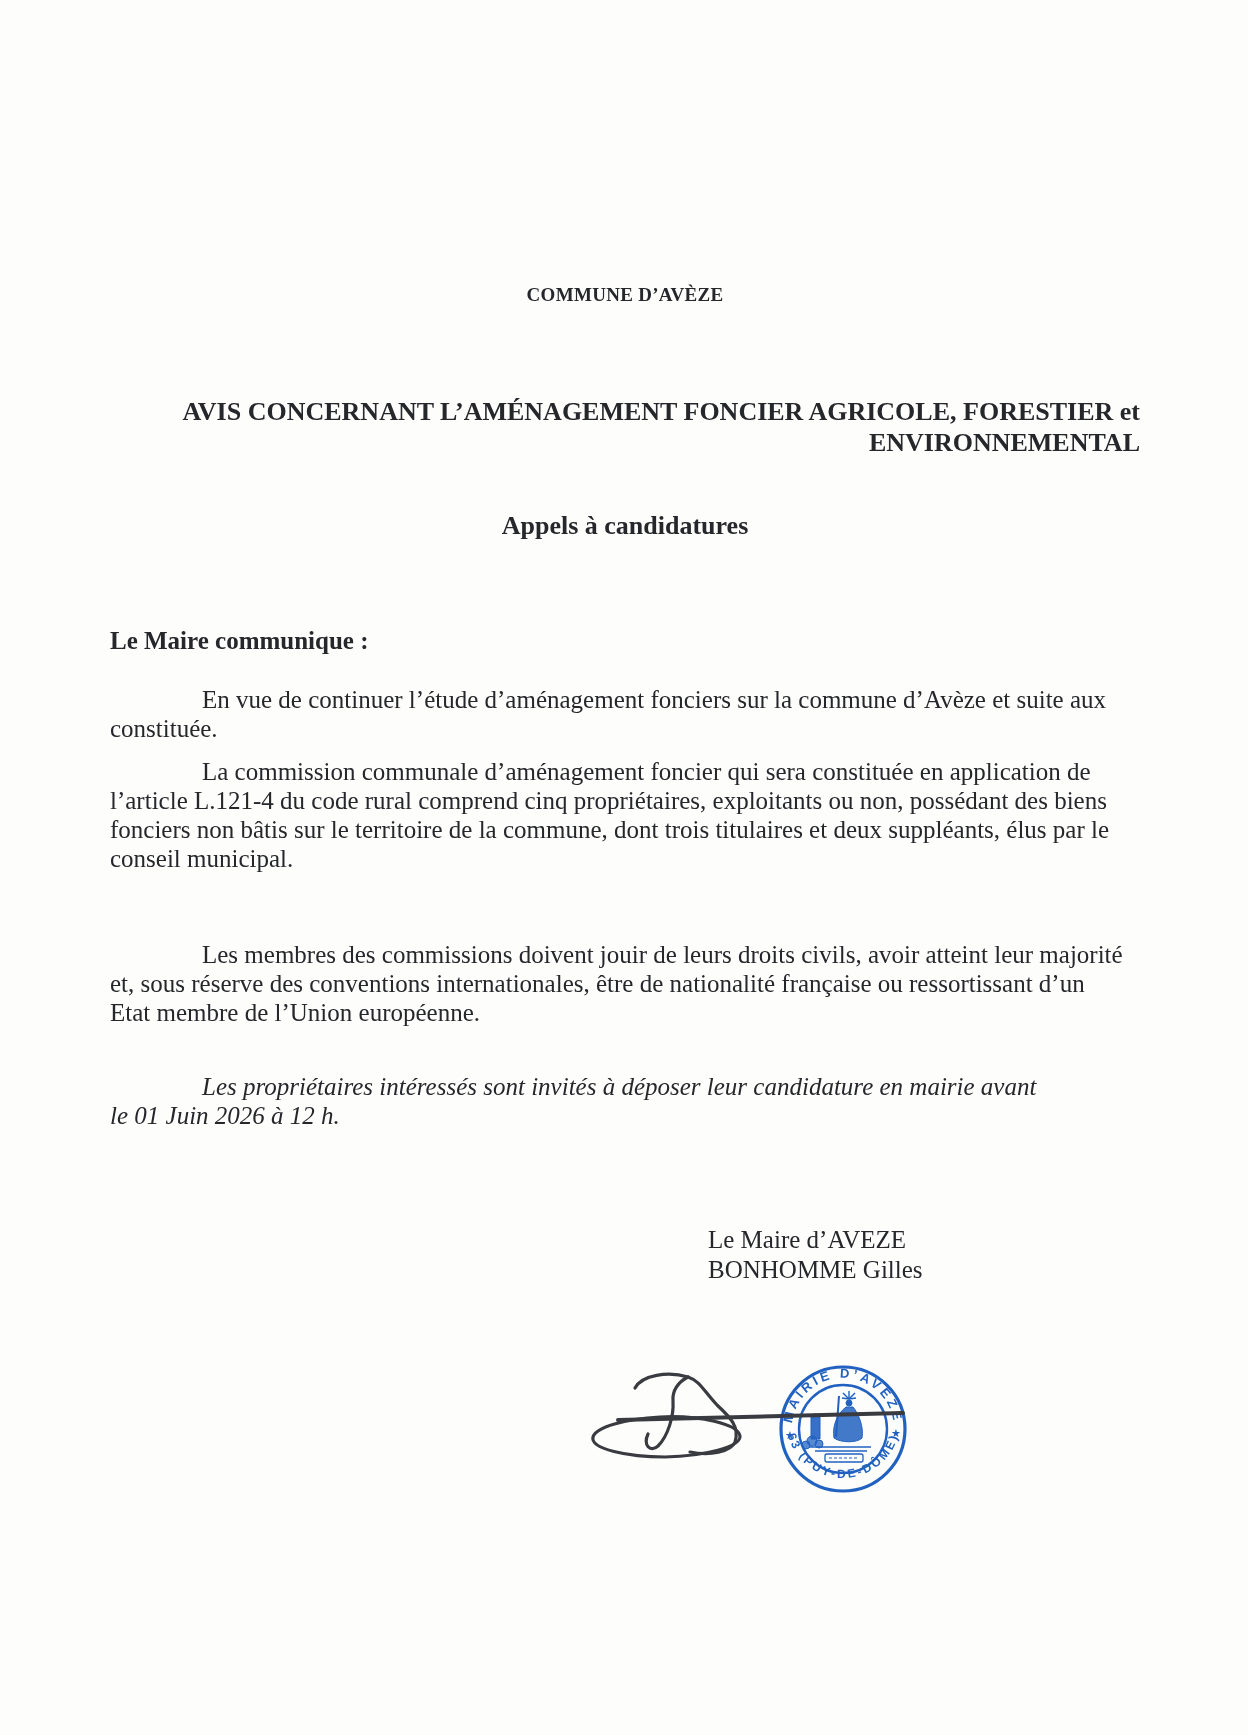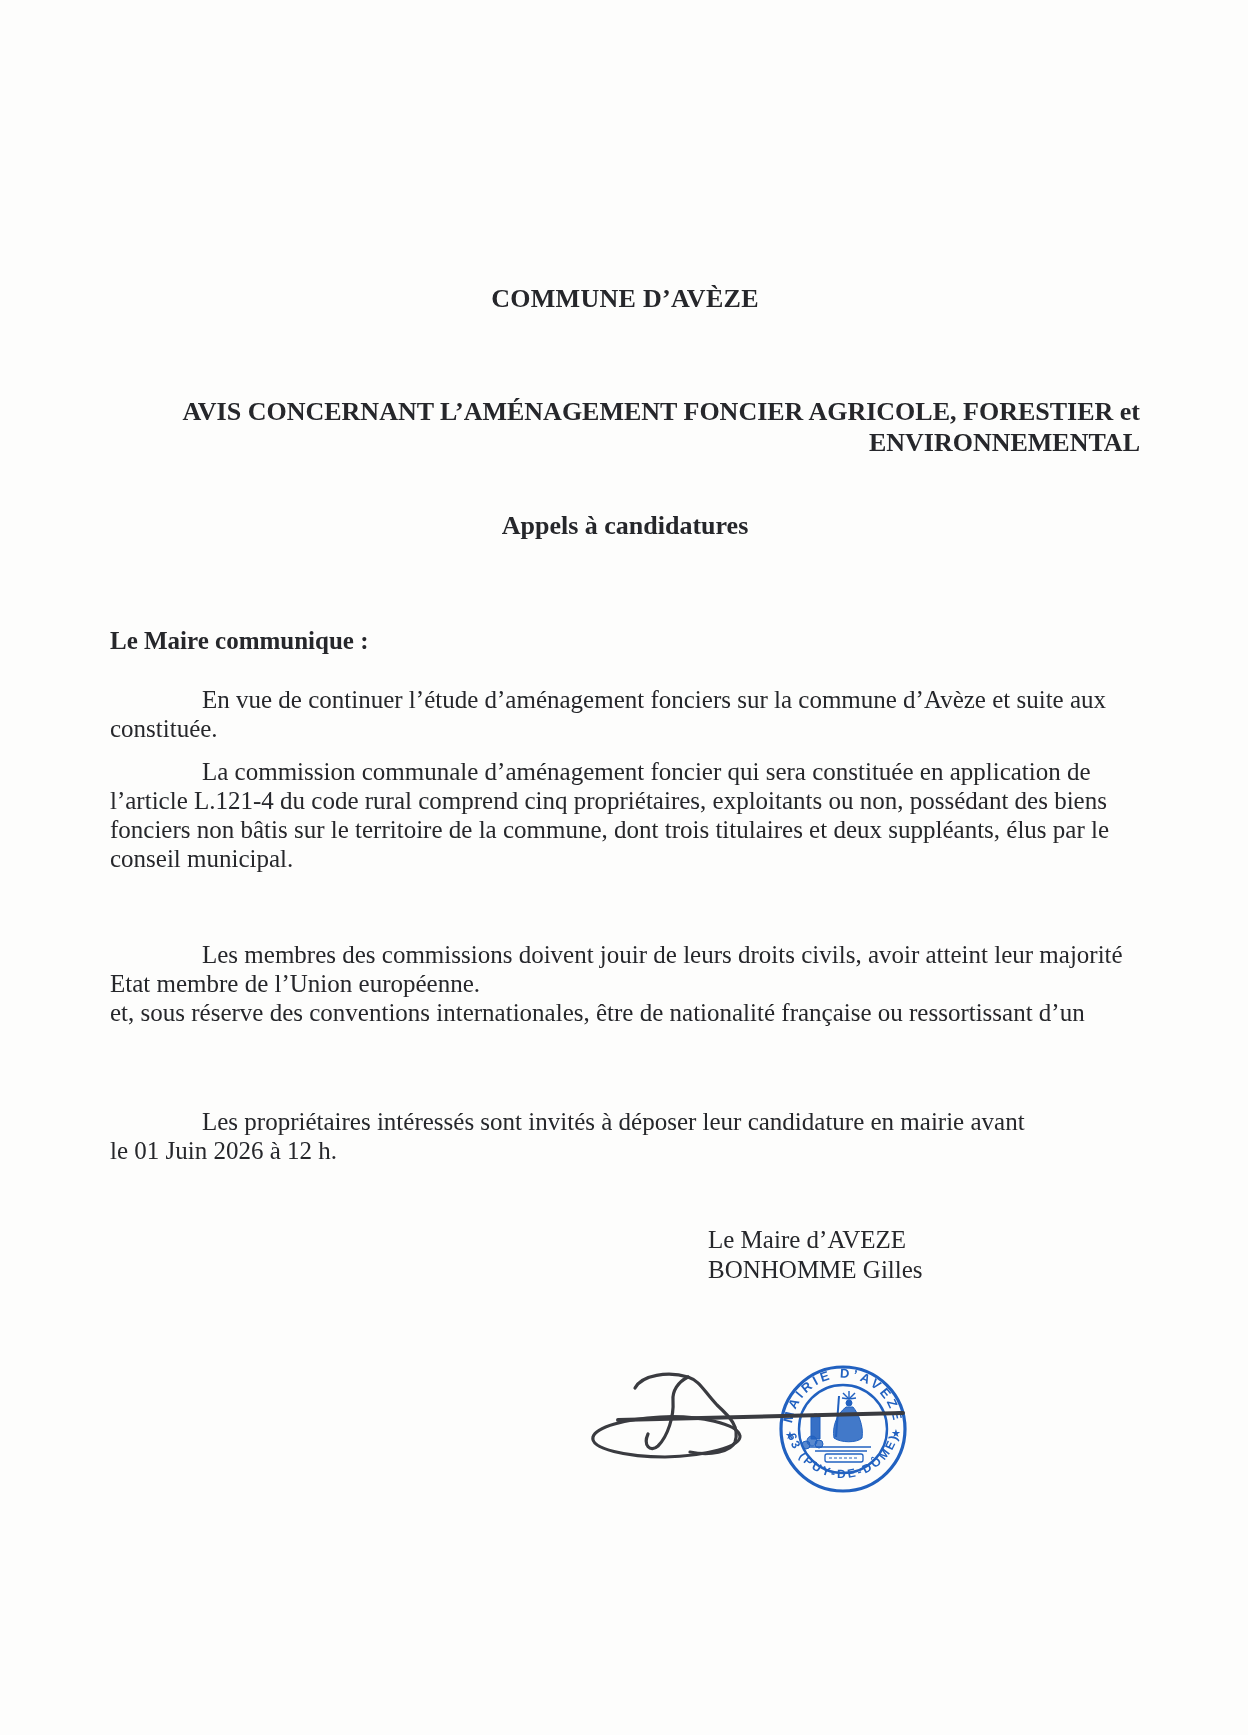--- a/index.html
+++ b/index.html
@@ -5,28 +5,28 @@
   html,body{margin:0;padding:0;background:#e9e9e9;}
   .page{
     position:relative;
     width:1248px;height:1735px;
     background:#fdfdfc;
     font-family:"Liberation Serif","DejaVu Serif",serif;
     color:#26272b;
     overflow:hidden;
   }
   .center-col{position:absolute;left:110px;width:1030px;text-align:center;}
-  .title{top:284px;font-size:26px;font-weight:bold;letter-spacing:.3px;}
+  .title{top:284px;font-size:19px;font-weight:bold;letter-spacing:.3px;}
   .heading{top:396px;font-size:26px;font-weight:bold;line-height:31px;text-align:right;}
   .subtitle{top:511px;font-size:26px;font-weight:bold;}
   .salutation{position:absolute;left:110px;top:627px;font-size:25px;font-weight:bold;}
   .para{position:absolute;left:110px;font-size:25px;line-height:29px;}
   .para .line{white-space:nowrap;}
   .para .line.first{padding-left:92px;}
-  .p1{top:685px;} .p2{top:757px;} .p3{top:940px;} .p4{top:1107px;}
+  .p1{top:685px;} .p2{top:757px;} .p3{top:940px;} .p4{top:1072px;font-style:italic;}
   .sig-block{position:absolute;left:708px;top:1225px;font-size:25px;line-height:30px;}
   .sig-block .line{white-space:nowrap;}
   .stamp{position:absolute;left:777px;top:1363px;}
   .stamp text{font-family:"Liberation Sans","DejaVu Sans",sans-serif;font-weight:bold;}
   .pen{position:absolute;left:560px;top:1360px;}
 </style>
 </head>
 <body>
 
 <div class="page">
@@ -49,22 +49,22 @@
 
   <div class="para p2">
     <div class="line first">La commission communale d’aménagement foncier qui sera constituée en application de</div>
     <div class="line">l’article L.121-4 du code rural comprend cinq propriétaires, exploitants ou non, possédant des biens</div>
     <div class="line">fonciers non bâtis sur le territoire de la commune, dont trois titulaires et deux suppléants, élus par le</div>
     <div class="line">conseil municipal.</div>
   </div>
 
   <div class="para p3">
     <div class="line first">Les membres des commissions doivent jouir de leurs droits civils, avoir atteint leur majorité</div>
+    <div class="line">et, sous réserve des conventions internationales, être de nationalité française ou ressortissant d’un</div>
     <div class="line">Etat membre de l’Union européenne.</div>
-    <div class="line">et, sous réserve des conventions internationales, être de nationalité française ou ressortissant d’un</div>
   </div>
 
   <div class="para p4">
     <div class="line first">Les propriétaires intéressés sont invités à déposer leur candidature en mairie avant</div>
     <div class="line">le 01 Juin 2026 à 12 h.</div>
   </div>
 
   <div class="sig-block">
     <div class="line">Le Maire d’AVEZE</div>
     <div class="line">BONHOMME Gilles</div>

